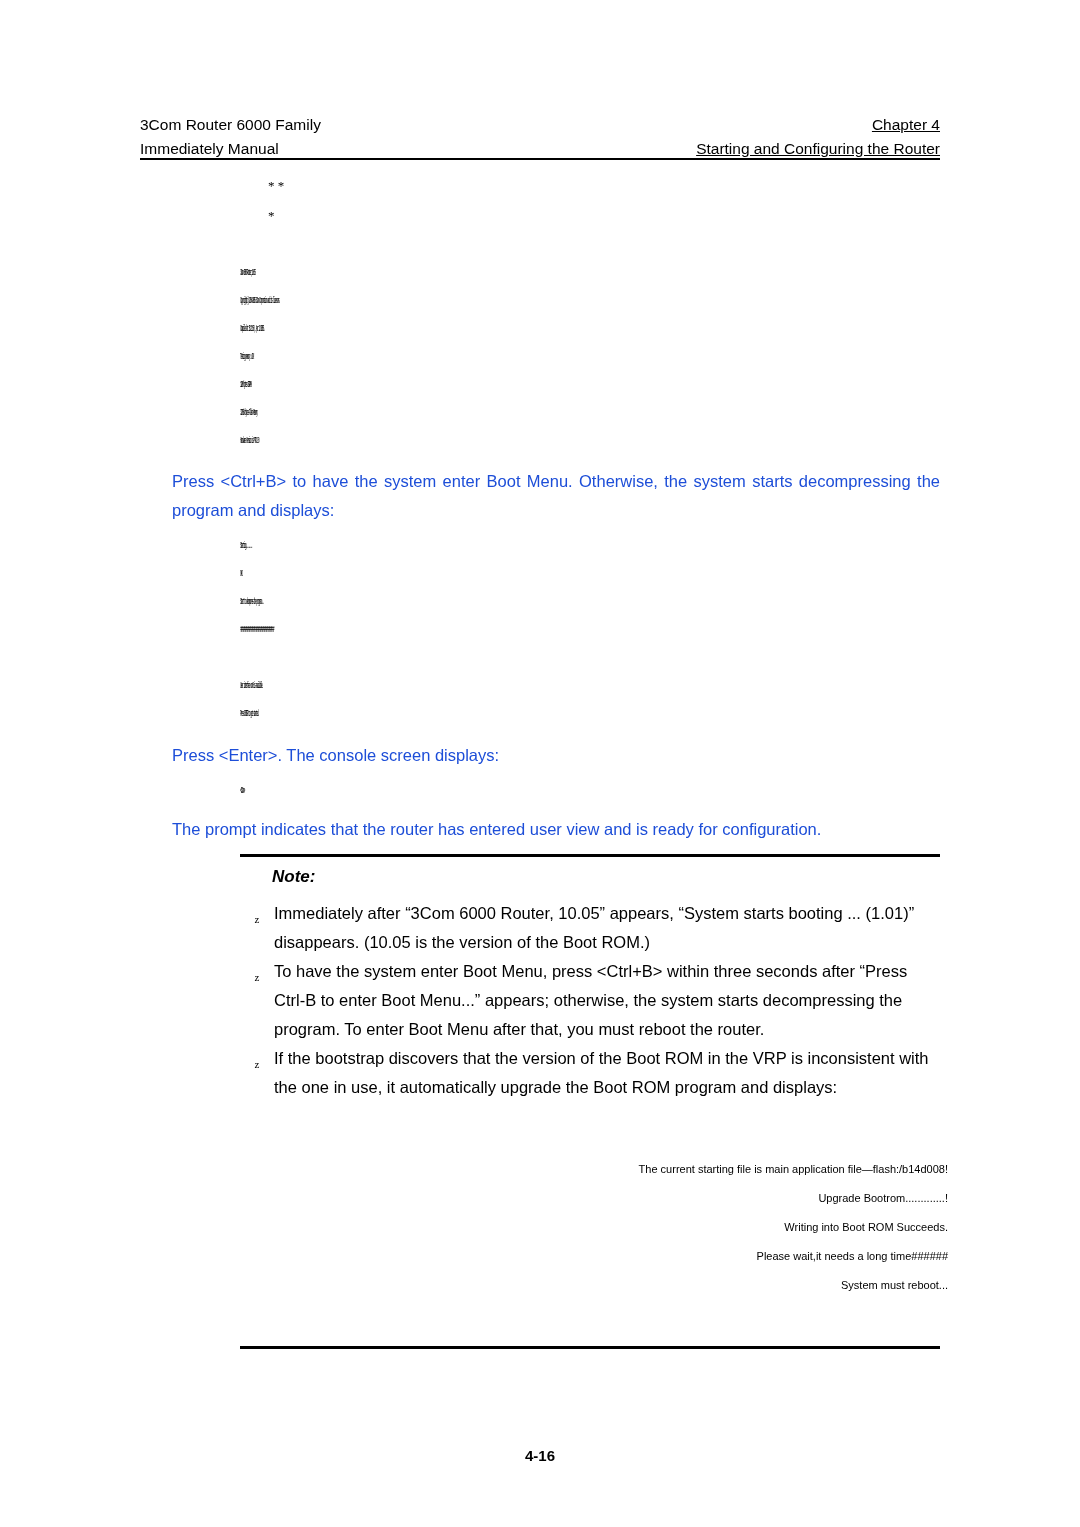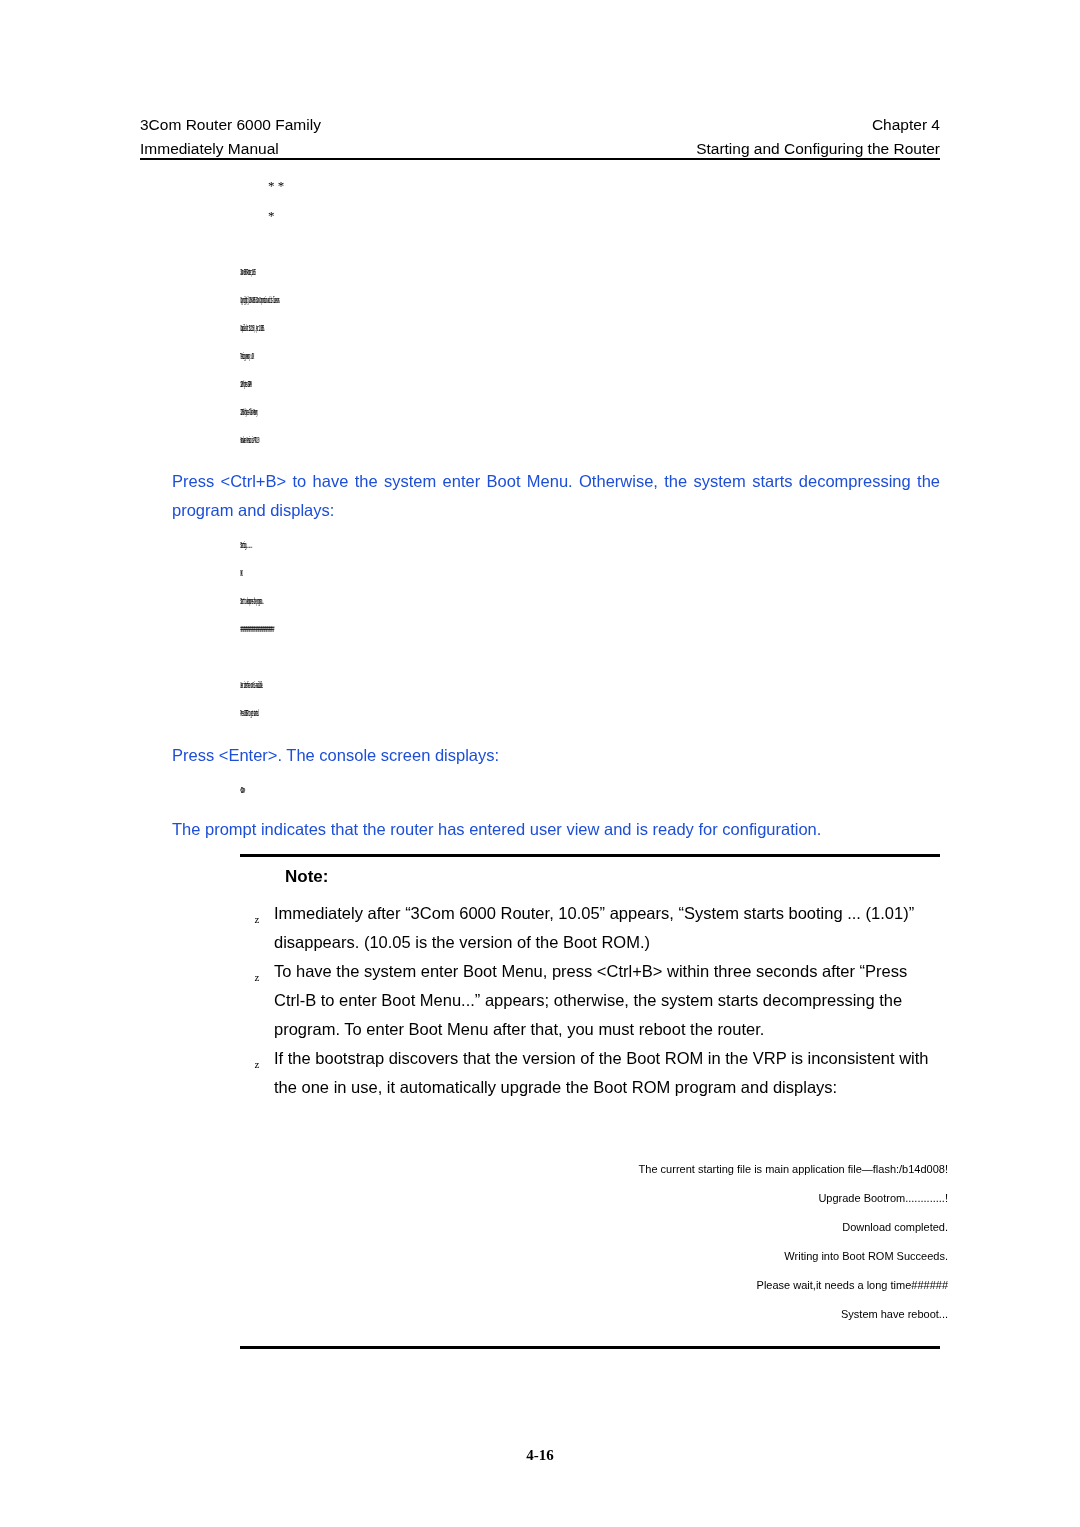--- a/index.html
+++ b/index.html
@@ -31,21 +31,21 @@
     width: 800px;
     font-size: 15.5px;
     line-height: 24px;
   }
   .header-row {
     display: flex;
     justify-content: space-between;
     align-items: baseline;
   }
   .header-left { text-align: left; }
-  .header-right { text-align: right; }
+  .header-right { text-align: right; text-decoration: underline; }
   .header-rule {
     position: absolute;
     left: 140px;
     top: 143px;
     width: 800px;
     height: 2px;
     background: #000000;
   }
 
   
@@ -82,24 +82,25 @@
   .note-rule-bottom {
     position: absolute;
     left: 240px;
     top: 1331px;
     width: 700px;
     height: 3px;
     background: #000;
   }
   .note-title {
     position: absolute;
-    left: 285px;
+    left: 272px;
     top: 852px;
     font-size: 17px;
     font-weight: bold;
+    font-style: italic;
   }
   .note-list {
     position: absolute;
     left: 240px;
     top: 884px;
     width: 700px;
   }
   .note-item {
     position: relative;
     display: flex;
@@ -139,21 +140,20 @@
     font-size: 15px;
   }
   .footer-page {
     position: absolute;
     left: 0;
     top: 1432px;
     width: 1080px;
     text-align: center;
     font-size: 15px;
     font-weight: bold;
-    font-family: Liberation Serif, serif;
   }
   .asterisk-row {
     position: absolute;
     font-family: "Liberation Serif", serif;
     font-size: 13px;
     color: #000;
   }
 </style>
 </head>
 <body>
@@ -212,23 +212,22 @@
     </div>
     <div class="note-item">
       <div class="note-bullet">z</div>
       <div class="note-text">If the bootstrap discovers that the version of the Boot ROM in the VRP is inconsistent with the one in use, it automatically upgrade the Boot ROM program and displays:</div>
     </div>
   </div>
 
   <div class="note-plain">
     <div>The current starting file is main application file—flash:/b14d008!</div>
     <div>Upgrade Bootrom.............!</div>
-    <div>Download completed.</div>
     <div>Writing into Boot ROM Succeeds.</div>
     <div>Please wait,it needs a long time######</div>
-    <div>System have reboot...</div>
+    <div>System must reboot...</div>
   </div>
 
   <div class="note-rule-bottom"></div>
 
   <div class="footer-page">4-16</div>
 
 </div>
 
 </body></html>

